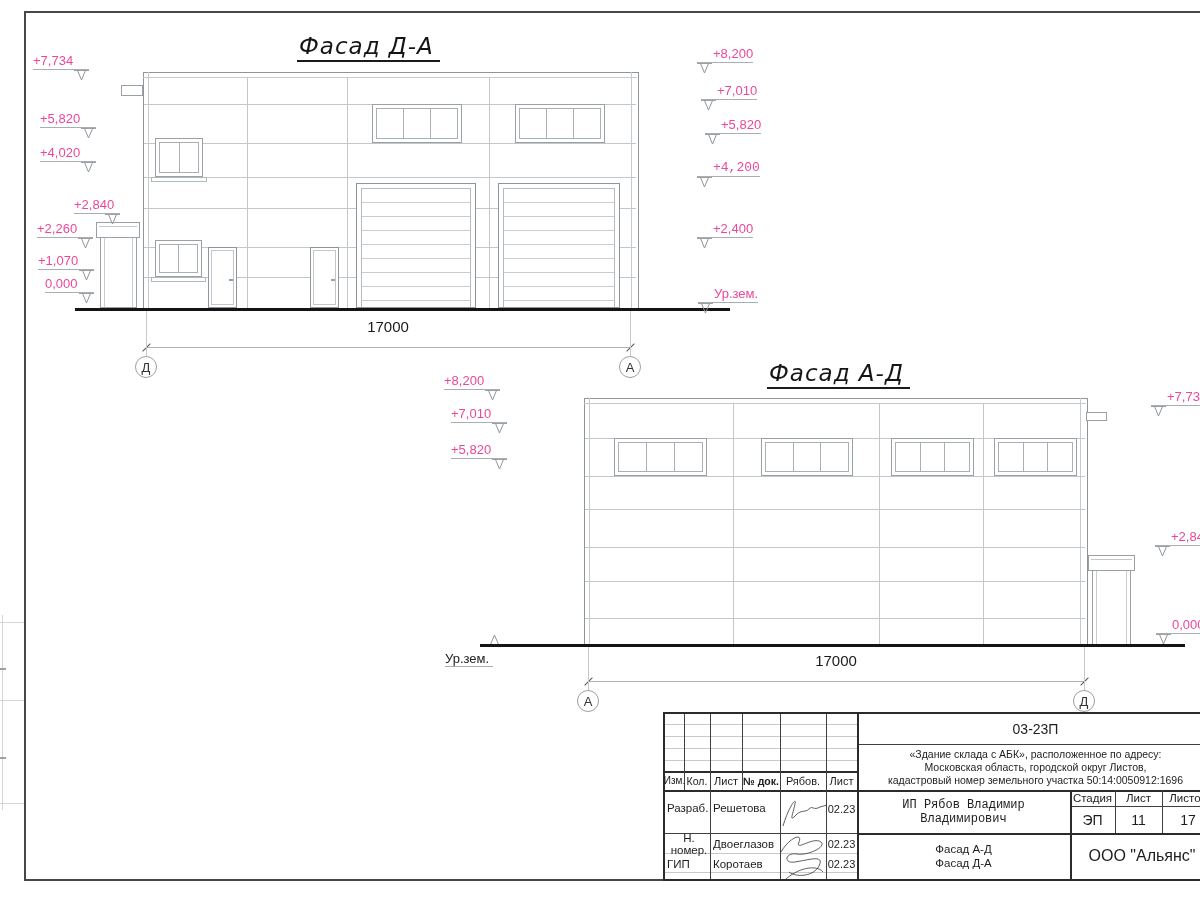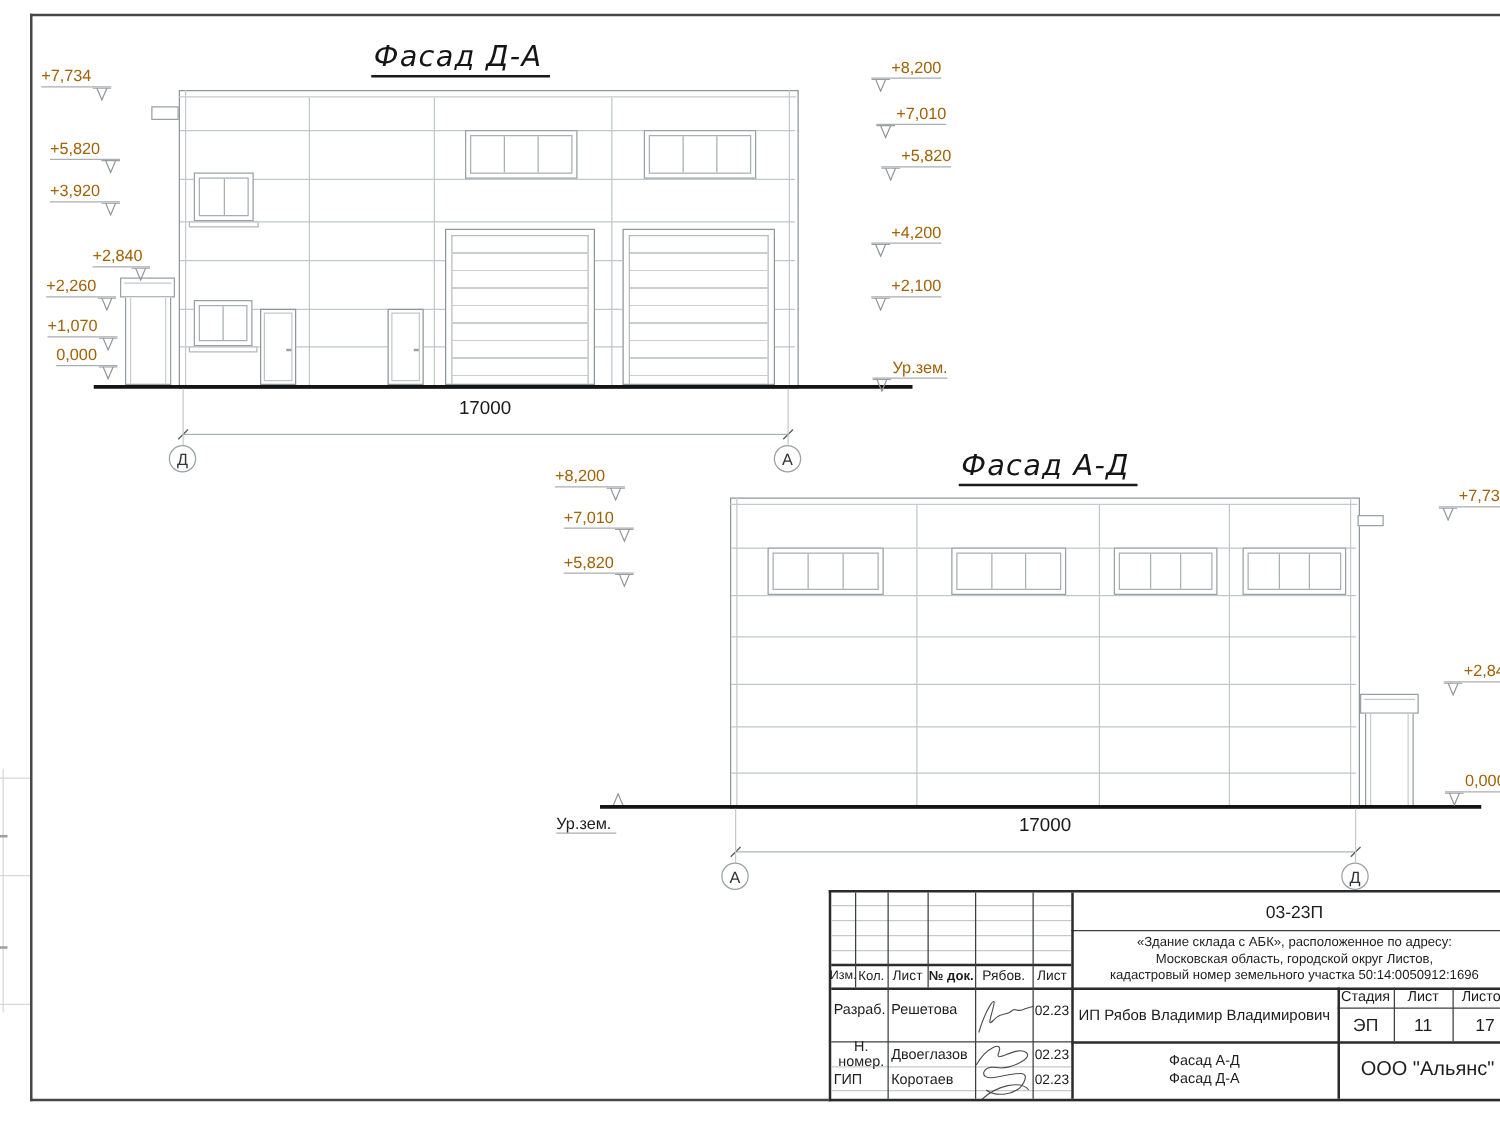--- a/index.html
+++ b/index.html
@@ -31,21 +31,21 @@
   .porch-c::after{content:"";position:absolute;left:2px;right:2px;top:3px;border-top:1px solid #c3c7ca;}
   .porch-w{position:absolute;border:1px solid #9aa0a4;border-top:none;background:#fff;box-sizing:border-box;}
   .porch-w::before{content:"";position:absolute;left:3px;top:0;bottom:0;border-left:1px solid #c9cdd0;}
   .porch-w::after{content:"";position:absolute;right:3px;top:0;bottom:0;border-right:1px solid #c9cdd0;}
   .tab{position:absolute;border:1px solid #9aa0a4;background:#fff;box-sizing:border-box;}
   
   .f-title{position:absolute;font-family:"DejaVu Sans","Liberation Sans",sans-serif;
            font-style:italic;font-size:23px;letter-spacing:1px;color:#151515;
            border-bottom:2px solid #1a1a1a;padding:0 6px 1px 2px;white-space:nowrap;}
   
-  .mark{position:absolute;font-size:13px;color:#a16207;line-height:15px;white-space:nowrap;}
+  .mark{position:absolute;font-size:13px;color:#ec4899;line-height:15px;white-space:nowrap;}
   .mark .sh{display:inline-block;border-bottom:1px solid #a9aeb2;padding-bottom:1px;}
   .side-l .sh{padding-right:16px;}
   .side-l.padsm .sh{padding-right:6px;}
   .side-r .sh{padding-left:16px;}
   .marrow{position:absolute;top:100%;width:15px;height:11px;}
   .side-l .marrow{right:0;}
   .side-r .marrow{left:0;}
   
   .dim-line{position:absolute;height:1px;background:#aeb3b6;}
   .dim-tick{position:absolute;width:11px;height:1px;background:#555;transform:rotate(-45deg);}
@@ -150,21 +150,21 @@
     <div class="axis-leader" style="left: 630px; top: 311px; height: 45px;"></div>
     <div class="axis-circle" style="left: 619px; top: 356px;">А</div>
     <div class="mark side-l" style="left: 33px; top: 53px;"><span class="sh">+7,734</span><svg class="marrow" width="15" height="11" viewBox="0 0 15 11">
         <line x1="0" y1="0.5" x2="15" y2="0.5" stroke="#9aa0a4"></line>
         <path d="M3.5,0.5 L7.5,10 L11.5,0.5" fill="none" stroke="#8f959a"></path>
       </svg></div>
     <div class="mark side-l" style="left: 40px; top: 111px;"><span class="sh">+5,820</span><svg class="marrow" width="15" height="11" viewBox="0 0 15 11">
         <line x1="0" y1="0.5" x2="15" y2="0.5" stroke="#9aa0a4"></line>
         <path d="M3.5,0.5 L7.5,10 L11.5,0.5" fill="none" stroke="#8f959a"></path>
       </svg></div>
-    <div class="mark side-l" style="left: 40px; top: 145px;"><span class="sh">+3,920</span><svg class="marrow" width="15" height="11" viewBox="0 0 15 11">
+    <div class="mark side-l" style="left: 40px; top: 145px;"><span class="sh">+4,020</span><svg class="marrow" width="15" height="11" viewBox="0 0 15 11">
         <line x1="0" y1="0.5" x2="15" y2="0.5" stroke="#9aa0a4"></line>
         <path d="M3.5,0.5 L7.5,10 L11.5,0.5" fill="none" stroke="#8f959a"></path>
       </svg></div>
     <div class="mark side-l padsm" style="left: 74px; top: 197px;"><span class="sh">+2,840</span><svg class="marrow" width="15" height="11" viewBox="0 0 15 11">
         <line x1="0" y1="0.5" x2="15" y2="0.5" stroke="#9aa0a4"></line>
         <path d="M3.5,0.5 L7.5,10 L11.5,0.5" fill="none" stroke="#8f959a"></path>
       </svg></div>
     <div class="mark side-l" style="left: 37px; top: 221px;"><span class="sh">+2,260</span><svg class="marrow" width="15" height="11" viewBox="0 0 15 11">
         <line x1="0" y1="0.5" x2="15" y2="0.5" stroke="#9aa0a4"></line>
         <path d="M3.5,0.5 L7.5,10 L11.5,0.5" fill="none" stroke="#8f959a"></path>
@@ -182,25 +182,25 @@
         <path d="M3.5,0.5 L7.5,10 L11.5,0.5" fill="none" stroke="#8f959a"></path>
       </svg></div>
     <div class="mark side-r" style="left: 701px; top: 83px;"><span class="sh">+7,010</span><svg class="marrow" width="15" height="11" viewBox="0 0 15 11">
         <line x1="0" y1="0.5" x2="15" y2="0.5" stroke="#9aa0a4"></line>
         <path d="M3.5,0.5 L7.5,10 L11.5,0.5" fill="none" stroke="#8f959a"></path>
       </svg></div>
     <div class="mark side-r" style="left: 705px; top: 117px;"><span class="sh">+5,820</span><svg class="marrow" width="15" height="11" viewBox="0 0 15 11">
         <line x1="0" y1="0.5" x2="15" y2="0.5" stroke="#9aa0a4"></line>
         <path d="M3.5,0.5 L7.5,10 L11.5,0.5" fill="none" stroke="#8f959a"></path>
       </svg></div>
-    <div class="mark side-r" style="left: 697px; top: 178px;"><span class="sh">+4,200</span><svg class="marrow" width="15" height="11" viewBox="0 0 15 11">
-        <line x1="0" y1="0.5" x2="15" y2="0.5" stroke="#9aa0a4"></line>
-        <path d="M3.5,0.5 L7.5,10 L11.5,0.5" fill="none" stroke="#8f959a"></path>
-      </svg></div>
-    <div class="mark side-r" style="left: 697px; top: 221px;"><span class="sh">+2,100</span><svg class="marrow" width="15" height="11" viewBox="0 0 15 11">
+    <div class="mark side-r" style="left: 697px; top: 160px; font-family: Liberation Mono, monospace;"><span class="sh">+4,200</span><svg class="marrow" width="15" height="11" viewBox="0 0 15 11">
+        <line x1="0" y1="0.5" x2="15" y2="0.5" stroke="#9aa0a4"></line>
+        <path d="M3.5,0.5 L7.5,10 L11.5,0.5" fill="none" stroke="#8f959a"></path>
+      </svg></div>
+    <div class="mark side-r" style="left: 697px; top: 221px;"><span class="sh">+2,400</span><svg class="marrow" width="15" height="11" viewBox="0 0 15 11">
         <line x1="0" y1="0.5" x2="15" y2="0.5" stroke="#9aa0a4"></line>
         <path d="M3.5,0.5 L7.5,10 L11.5,0.5" fill="none" stroke="#8f959a"></path>
       </svg></div>
     <div class="mark side-r" style="left: 698px; top: 286px;"><span class="sh">Ур.зем.</span><svg class="marrow" width="15" height="11" viewBox="0 0 15 11">
         <line x1="0" y1="0.5" x2="15" y2="0.5" stroke="#9aa0a4"></line>
         <path d="M3.5,0.5 L7.5,10 L11.5,0.5" fill="none" stroke="#8f959a"></path>
       </svg></div>
   </div>
 
 <div id="fad" class="abs" style="left:0;top:0;width:1200px;height:900px;">
@@ -372,21 +372,21 @@
   </svg>
 
   <div class="cell" style="left:192px;top:0;width:357px;height:30px;font-size:14px;">
       <span>03-23П</span>
     </div>
   <div class="cell" style="left:192px;top:30px;width:357px;height:46px;flex-direction:column;font-size:10.5px;line-height:13px;">
     <span>«Здание склада с АБК», расположенное по адресу:</span>
     <span>Московская область, городской округ Листов,</span>
     <span>кадастровый номер земельного участка 50:14:0050912:1696</span>
   </div>
-  <div class="cell" style="left:192px;top:76px;width:213px;height:43px;font-size:12px;">
+  <div class="cell" style="left:192px;top:76px;width:213px;height:43px;font-size:12px;font-family:Liberation Mono, monospace;">
       <span>ИП Рябов Владимир Владимирович</span>
     </div>
   <div class="cell" style="left:405px;top:76px;width:45px;height:16px;font-size:11.5px;">
       <span>Стадия</span>
     </div>
   <div class="cell" style="left:450px;top:76px;width:47px;height:16px;font-size:11.5px;">
       <span>Лист</span>
     </div>
   <div class="cell" style="left:497px;top:76px;width:52px;height:16px;font-size:11.5px;">
       <span>Листов</span>

